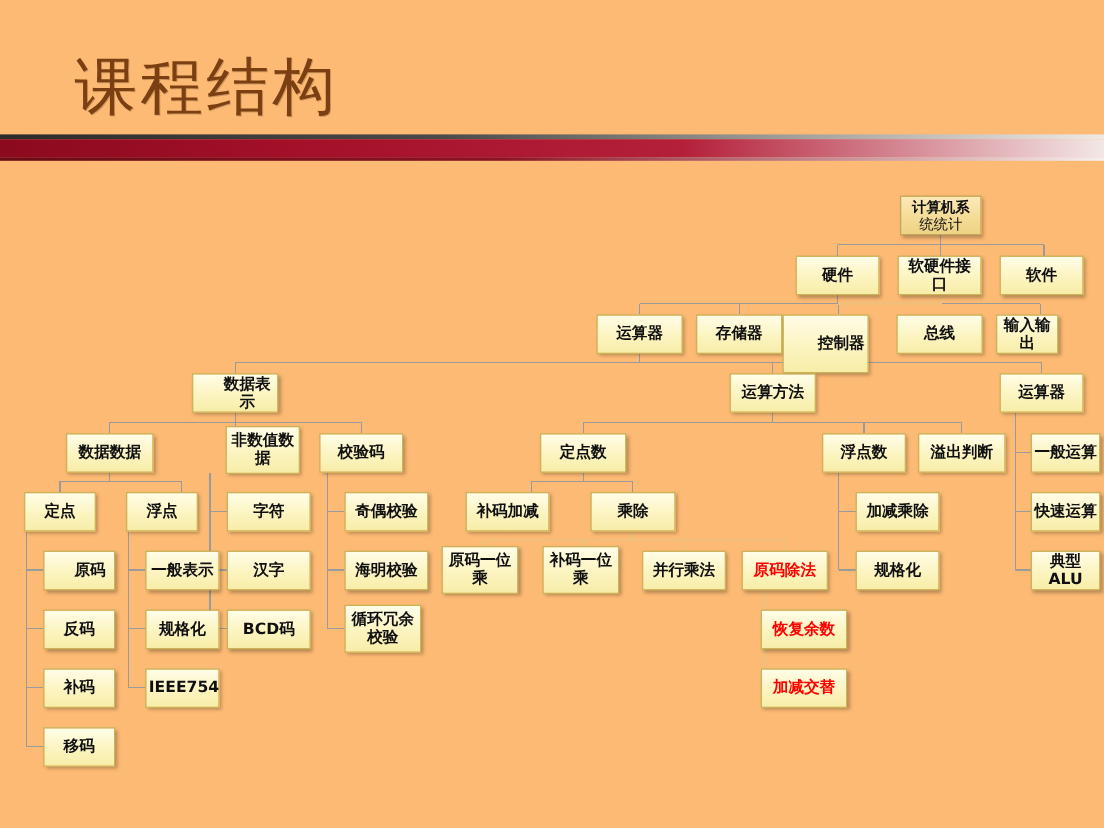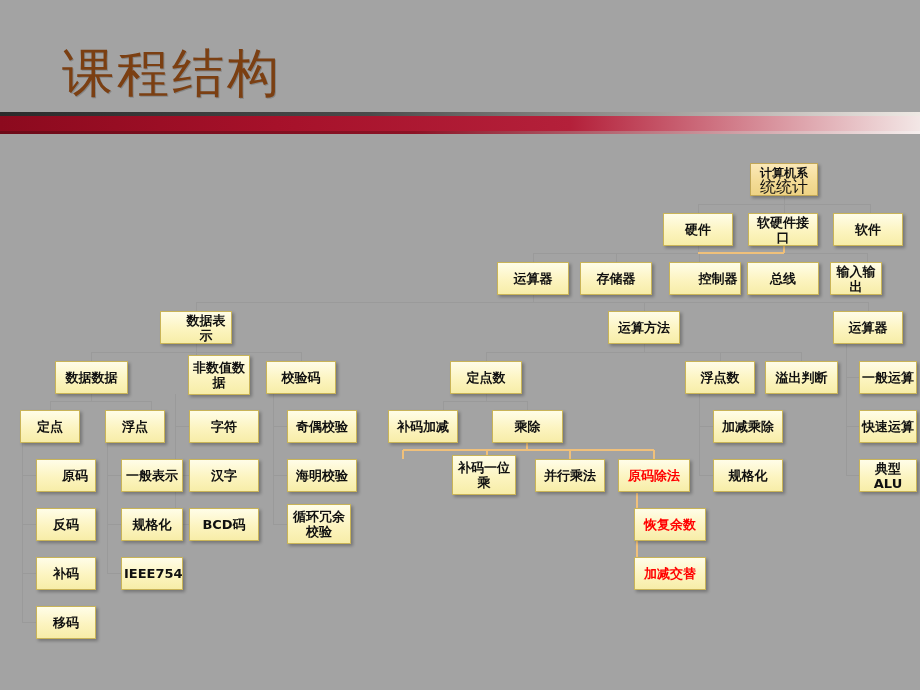--- a/index.html
+++ b/index.html
@@ -3,21 +3,21 @@
 <meta charset="utf-8">
 <style>
   html,body{margin:0;padding:0;}
   body{
     width:920px;height:690px;
     background:#ffffff;
     font-family:"DejaVu Sans","Liberation Sans",sans-serif;
     overflow:hidden;
     position:relative;
   }
-  #slide{position:absolute;left:0;top:0;width:920px;height:690px;background:#a3a3a3;}
+  #slide{position:absolute;left:0;top:0;width:920px;height:690px;background:#fdba74;}
 
   
   #title-area{position:absolute;left:0;top:14px;width:920px;height:110px;}
   #page-title{
     position:absolute;left:62px;top:30px;
     font-size:52px;line-height:58px;
     color:#7B3F12;
     letter-spacing:3px;
     text-shadow:1px 1px 0 rgba(0,0,0,.18);
     white-space:nowrap;
@@ -54,21 +54,21 @@
     line-height:15px;
     letter-spacing:0px;
     padding:0 2px;
   }
   .node.root{
     background:linear-gradient(to bottom,#FBE9B8 0%,#F4DC97 55%,#EED385 100%);
     border:1px solid #C1A758;
     font-size:12px;line-height:14px;
   }
   .node.root .l1{font-weight:bold;display:block;}
-  .node.root .l2{font-weight:normal;display:block;font-size:16px;}
+  .node.root .l2{font-weight:normal;display:block;font-size:12px;}
   .node.red{color:#FF0000;}
   .node .txt{display:block;width:100%;}
 </style>
 </head>
 <body>
 
 <div id="slide">
 
   <div id="title-area">
     <div id="page-title">课程结构</div>
@@ -189,21 +189,21 @@
     <div class="node" style="left:833px;top:213px;width:70px;height:33px;">
       <span class="txt">软件</span>
     </div>
 
     <div class="node" style="left:497px;top:262px;width:72px;height:33px;">
       <span class="txt">运算器</span>
     </div>
     <div class="node" style="left:580px;top:262px;width:72px;height:33px;">
       <span class="txt">存储器</span>
     </div>
-    <div class="node" style="left:669px;top:262px;width:72px;height:33px;padding-left:28px;">
+    <div class="node" style="left:652px;top:262px;width:72px;height:49px;padding-left:28px;">
       <span class="txt">控制器</span>
     </div>
     <div class="node" style="left:747px;top:262px;width:72px;height:33px;">
       <span class="txt">总线</span>
     </div>
     <div class="node" style="left:830px;top:262px;width:52px;height:33px;">
       <span class="txt">输入输出</span>
     </div>
 
     <div class="node" style="left:160px;top:311px;width:72px;height:33px;padding-left:22px;">
@@ -271,20 +271,23 @@
     <div class="node" style="left:121px;top:459px;width:62px;height:33px;">
       <span class="txt">一般表示</span>
     </div>
     <div class="node" style="left:189px;top:459px;width:70px;height:33px;">
       <span class="txt">汉字</span>
     </div>
     <div class="node" style="left:287px;top:459px;width:70px;height:33px;">
       <span class="txt">海明校验</span>
     </div>
 
+    <div class="node" style="left:368px;top:455px;width:64px;height:40px;">
+      <span class="txt">原码一位乘</span>
+    </div>
     <div class="node" style="left:452px;top:455px;width:64px;height:40px;">
       <span class="txt">补码一位乘</span>
     </div>
     <div class="node" style="left:535px;top:459px;width:70px;height:33px;align-items:center;">
       <span class="txt">并行乘法</span>
     </div>
     <div class="node red" style="left:618px;top:459px;width:72px;height:33px;">
       <span class="txt">原码除法</span>
     </div>
     <div class="node" style="left:713px;top:459px;width:70px;height:33px;">

